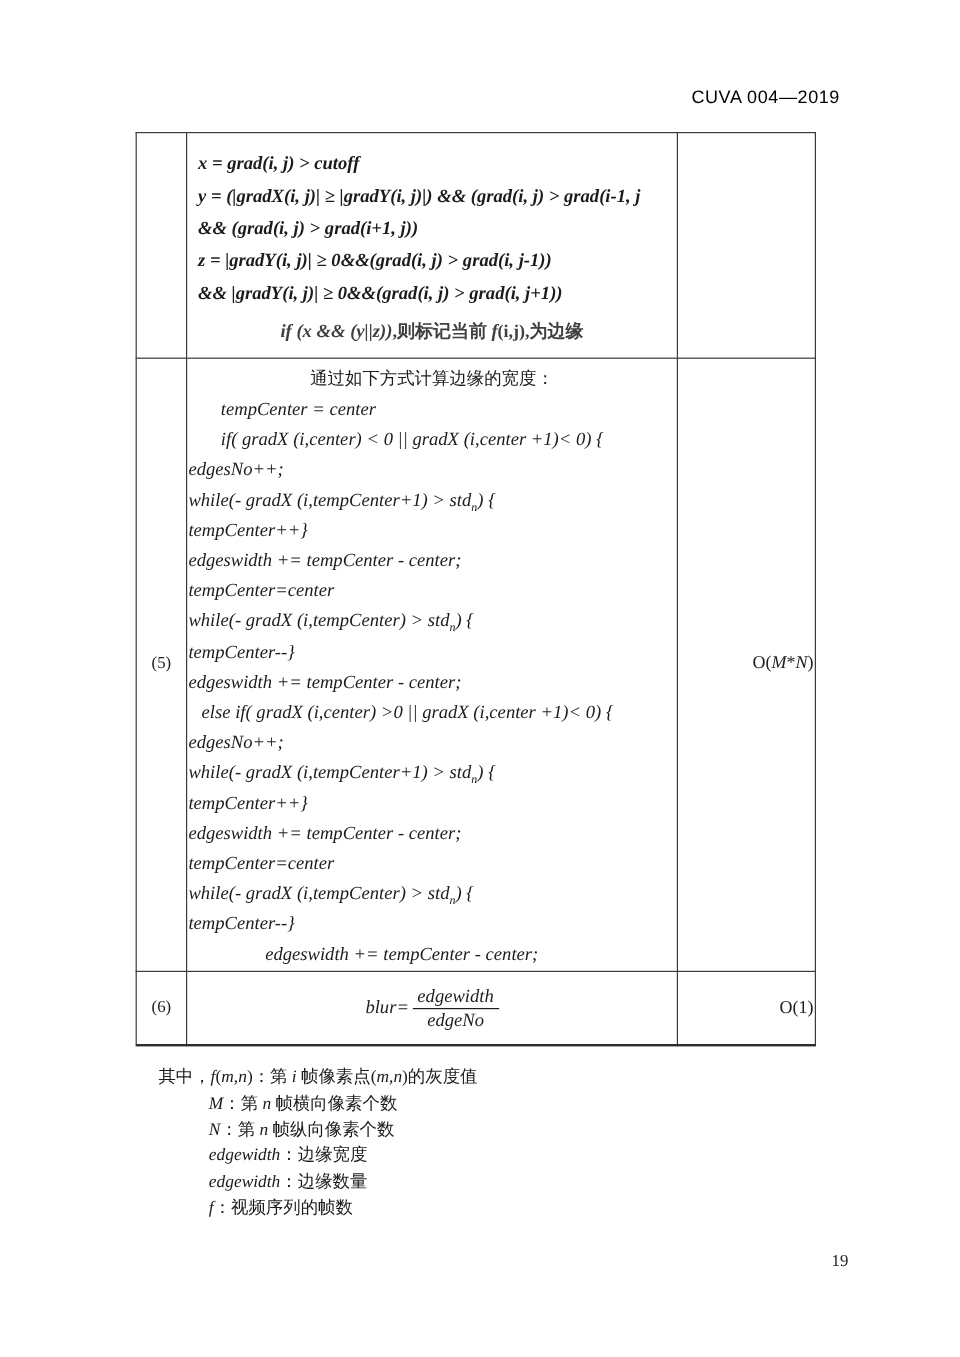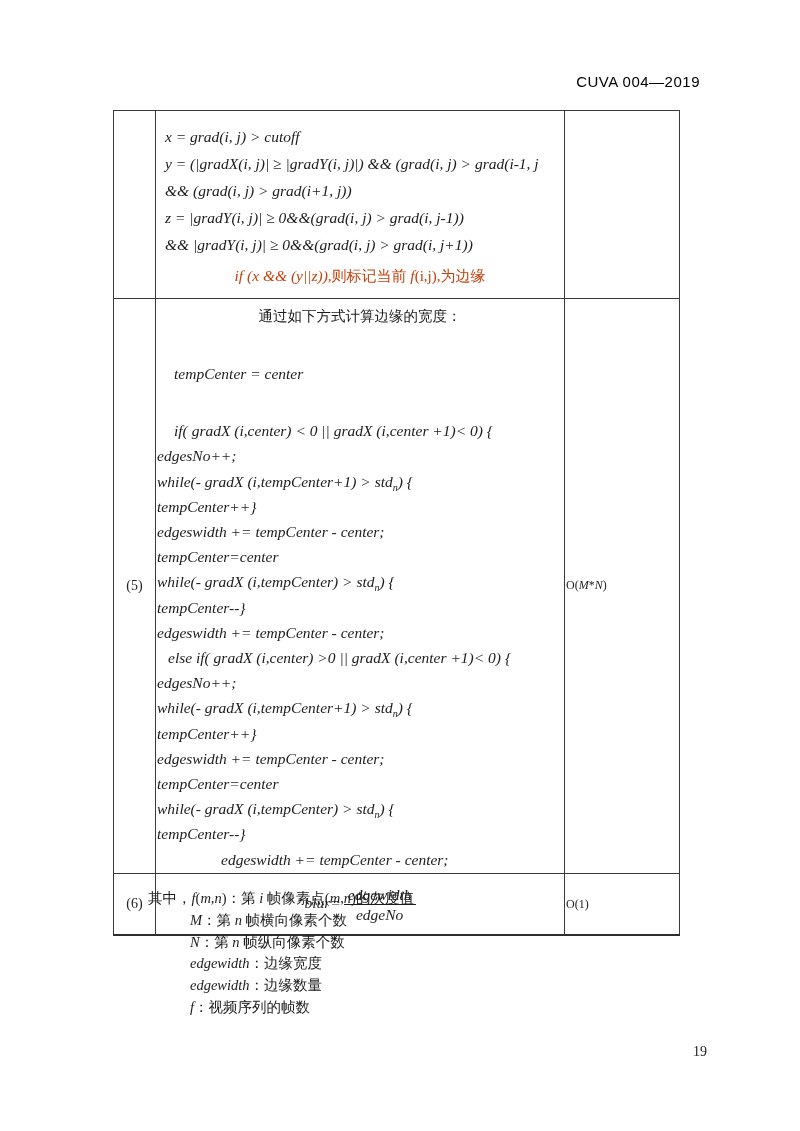--- a/index.html
+++ b/index.html
@@ -18,47 +18,47 @@
     position:absolute;left:113px;top:110px;
     border-collapse:collapse;table-layout:fixed;
     width:559px;
   }
   table.algo td{
     border:1px solid #3b3b3b;vertical-align:middle;overflow:hidden;
   }
   table.algo{border:1px solid #3b3b3b;border-bottom:2px solid #2e2e2e;}
   td.c-id{width:39px;text-align:center;font-size:14px;color:#222;}
   td.c-body{width:406px;}
-  td.c-cx{width:112px;text-align:left;font-size:12px;color:#222;}
+  td.c-cx{width:112px;text-align:right;font-size:15px;color:#222;}
   .math, .c-cx, .frac{font-family:"Liberation Serif","DejaVu Serif",serif;}
   .fline{
     font-style:italic;font-size:15.5px;line-height:27px;
     padding-left:8px;white-space:nowrap;color:#1b1b1b;
   }
-  .row1-pad{padding-top:7px;padding-bottom:8px;}
+  .row1-pad{padding-top:7px;padding-bottom:8px;font-weight:bold;}
   .concl{
-    text-align:center;font-size:15px;margin-top:9px;white-space:nowrap;color:#c2410c;
+    text-align:center;font-size:15px;margin-top:9px;white-space:nowrap;color:#404040;
   }
   .concl i{font-size:15.5px;}
   .pc-title{
     text-align:center;font-size:14.5px;line-height:25px;padding-top:4px;color:#1b1b1b;
   }
   .pcline{
     font-style:italic;font-size:15.5px;line-height:25.2px;white-space:nowrap;color:#1b1b1b;
   }
   .pcline.ind0{padding-left:11px;}
-  .pcline.ind1{padding-left:17px;margin-top:32px;}
+  .pcline.ind1{padding-left:27px;}
   .pcline.ind2{}
   .pcline.ind3{padding-left:64px;}
   sub{font-size:10px;line-height:0;}
   .frac-wrap{text-align:center;font-style:italic;font-size:15.5px;}
   .frac{display:inline-block;vertical-align:middle;text-align:center;margin-left:3px;}
   .frac .num{display:block;border-bottom:1px solid #1d1d1d;padding:0 4px 1px 4px;line-height:17px;}
   .frac .den{display:block;padding-top:1px;line-height:17px;font-style:italic;}
-  .notes{position:absolute;left:148px;top:888px;font-size:14.5px;line-height:21.8px;color:#1b1b1b;}
+  .notes{position:absolute;left:132px;top:888px;font-size:14.5px;line-height:21.8px;color:#1b1b1b;}
   .note-line{white-space:nowrap;}
   .note-line:not(:first-child){margin-left:42px;}
   .pageno{position:absolute;left:670px;top:1044px;width:60px;text-align:center;font-size:14px;color:#222;}
   i{font-style:italic;}
 </style>
 </head>
 <body>
 
 <div class="hdr">
   <span>CUVA 004—2019</span>

